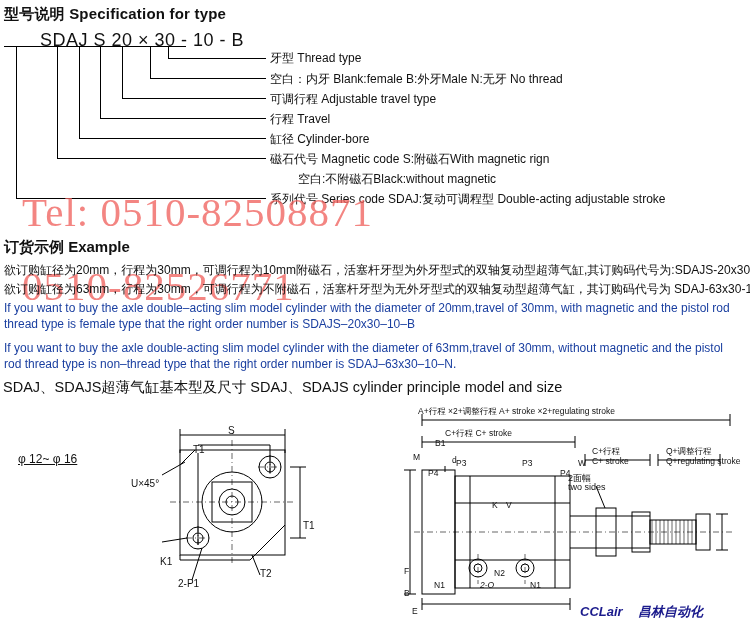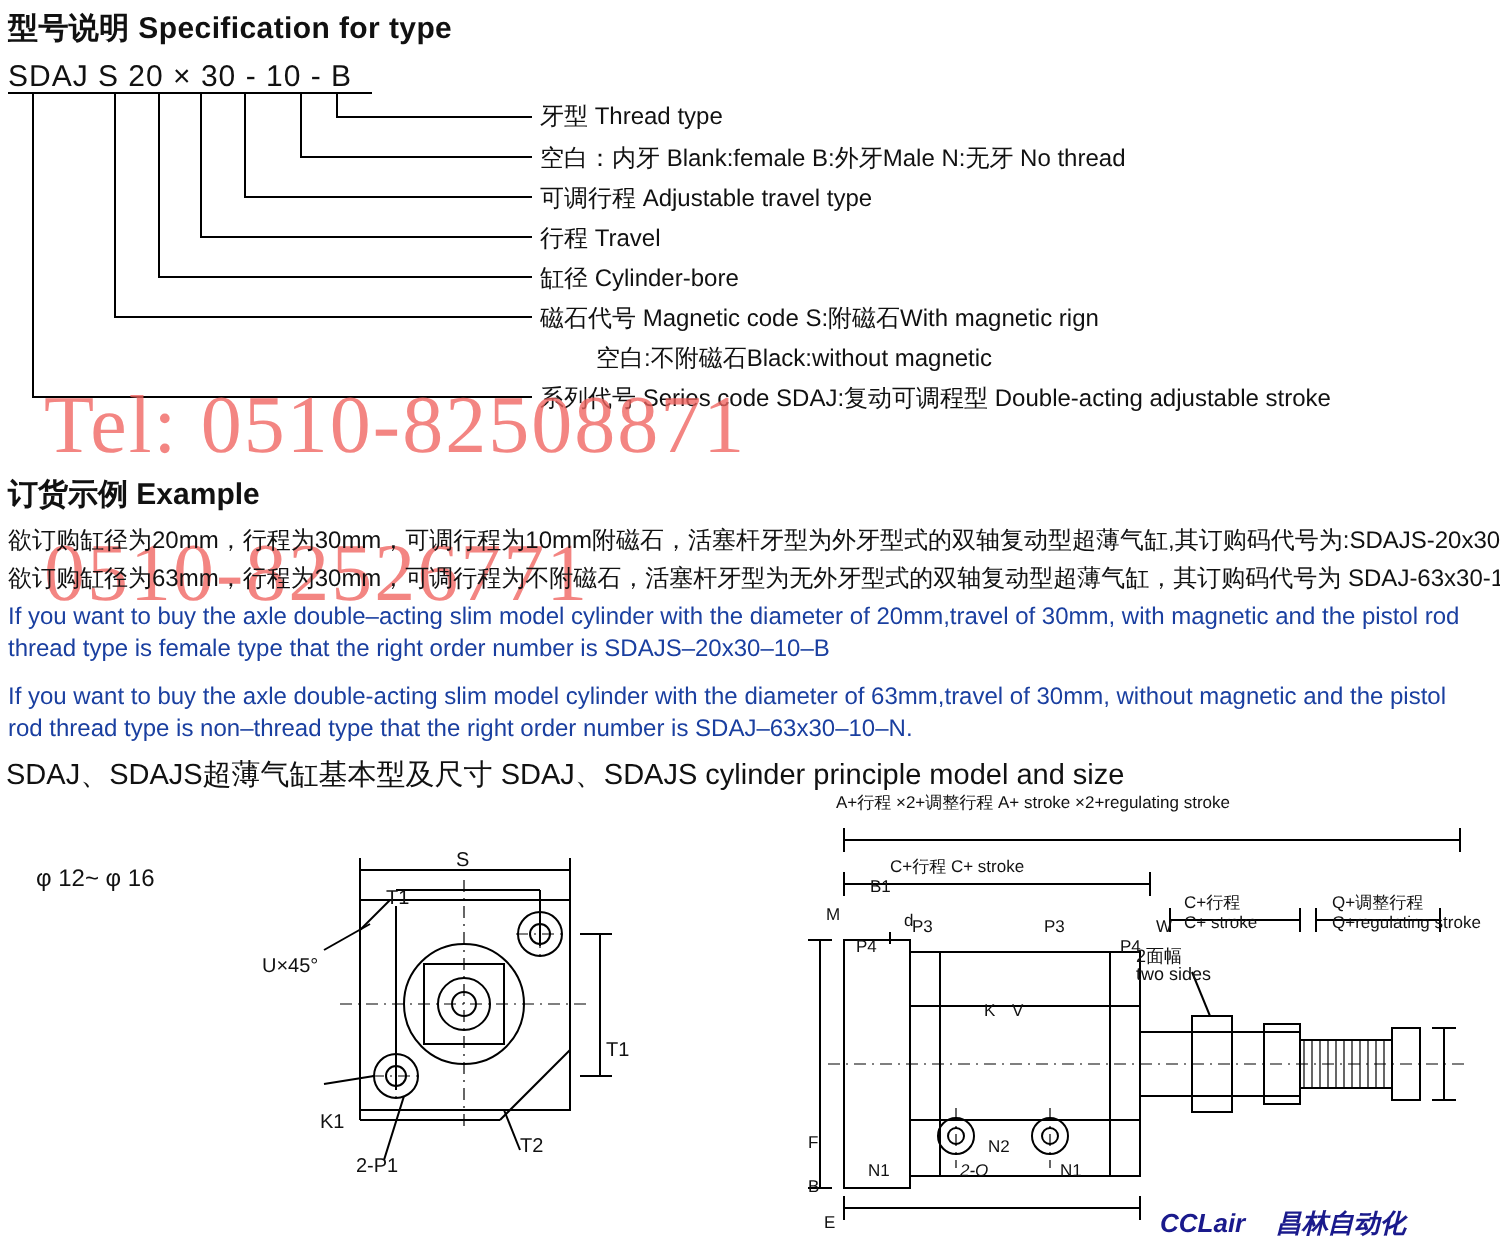--- a/index.html
+++ b/index.html
@@ -12,21 +12,21 @@
     overflow:hidden;
   }
   .page{position:relative;width:750px;height:485px;}
 
   
   .abs{position:absolute;}
   .t{white-space:nowrap;}
 
   
   .sec-title{font-size:15px;font-weight:bold;letter-spacing:.2px;}
-  .code-line{font-size:15px;letter-spacing:.5px;}
+  .code-line{font-size:18px;letter-spacing:.5px;margin-left:36px;}
   .legend{font-size:12px;}
 
   
   .vline{position:absolute;background:#000;width:1px;}
   .hline{position:absolute;background:#000;height:1px;}
 
   
   .wm{
     position:absolute;
     font-size:41px;
@@ -111,21 +111,21 @@
   <div class="abs ex-cn t" style="left:4px;top:262px;">欲订购缸径为20mm，行程为30mm，可调行程为10mm附磁石，活塞杆牙型为外牙型式的双轴复动型超薄气缸,其订购码代号为:SDAJS-20x30-10-B。</div>
   <div class="abs ex-cn t" style="left:4px;top:281px;">欲订购缸径为63mm，行程为30mm，可调行程为不附磁石，活塞杆牙型为无外牙型式的双轴复动型超薄气缸，其订购码代号为 SDAJ-63x30-10-N。</div>
 
   <div class="abs ex-en t" style="left:4px;top:300px;">If you want to buy the axle double–acting slim model cylinder with the diameter of 20mm,travel of 30mm, with magnetic and the pistol rod</div>
   <div class="abs ex-en t" style="left:4px;top:316px;">thread type is female type that the right order number is SDAJS–20x30–10–B</div>
   <div class="abs ex-en t" style="left:4px;top:340px;">    If you want to buy the axle double-acting slim model cylinder with the diameter of 63mm,travel of 30mm, without magnetic and the pistol</div>
   <div class="abs ex-en t" style="left:4px;top:356px;">rod thread type is non–thread type that the right order number is SDAJ–63x30–10–N.</div>
 
   <div class="abs dr-title t" style="left:3px;top:378px;">SDAJ、SDAJS超薄气缸基本型及尺寸 SDAJ、SDAJS  cylinder principle model and size</div>
 
-  <div class="abs dim t" style="left:18px;top:432px;font-size:12px;">φ 12~ φ 16</div>
+  <div class="abs dim t" style="left:18px;top:452px;font-size:12px;text-decoration:underline;">φ 12~ φ 16</div>
 
   <svg class="abs" style="left:140px;top:405px;" width="195" height="215" viewBox="0 0 195 215">
     <g stroke="#000" fill="none" stroke-width="1">
 
       <rect x="40" y="45" width="105" height="105"></rect>
 
       <line x1="40" y1="60" x2="55" y2="45"></line>
 
       <circle cx="92" cy="97" r="30"></circle>
       <circle cx="92" cy="97" r="13"></circle>
@@ -250,21 +250,21 @@
 
       <line x1="45" y1="58" x2="45" y2="64"></line>
     </g>
     <g stroke="#000" fill="none" stroke-width="0.6" stroke-dasharray="6 3 1 3">
       <line x1="14" y1="124" x2="335" y2="124"></line>
       <line x1="78" y1="146" x2="78" y2="176"></line>
       <line x1="125" y1="146" x2="125" y2="176"></line>
     </g>
   </svg>
 
-  <div class="abs dim-sm t" style="left:418px;top:396px;">A+行程 ×2+调整行程   A+ stroke ×2+regulating stroke</div>
+  <div class="abs dim-sm t" style="left:418px;top:406px;">A+行程 ×2+调整行程   A+ stroke ×2+regulating stroke</div>
   <div class="abs dim-sm t" style="left:445px;top:428px;">C+行程  C+ stroke</div>
   <div class="abs dim-sm t" style="left:592px;top:446px;">C+行程</div>
   <div class="abs dim-sm t" style="left:666px;top:446px;">Q+调整行程</div>
   <div class="abs dim-sm t" style="left:592px;top:456px;">C+ stroke</div>
   <div class="abs dim-sm t" style="left:666px;top:456px;">Q+regulating stroke</div>
 
   <div class="abs dim-sm t" style="left:418px;top:438px;padding-left:17px;">B1</div>
   <div class="abs dim-sm t" style="left:404px;top:588px;">B</div>
   <div class="abs dim-sm t" style="left:413px;top:452px;">M</div>
   <div class="abs dim-sm t" style="left:452px;top:455px;">d</div>

